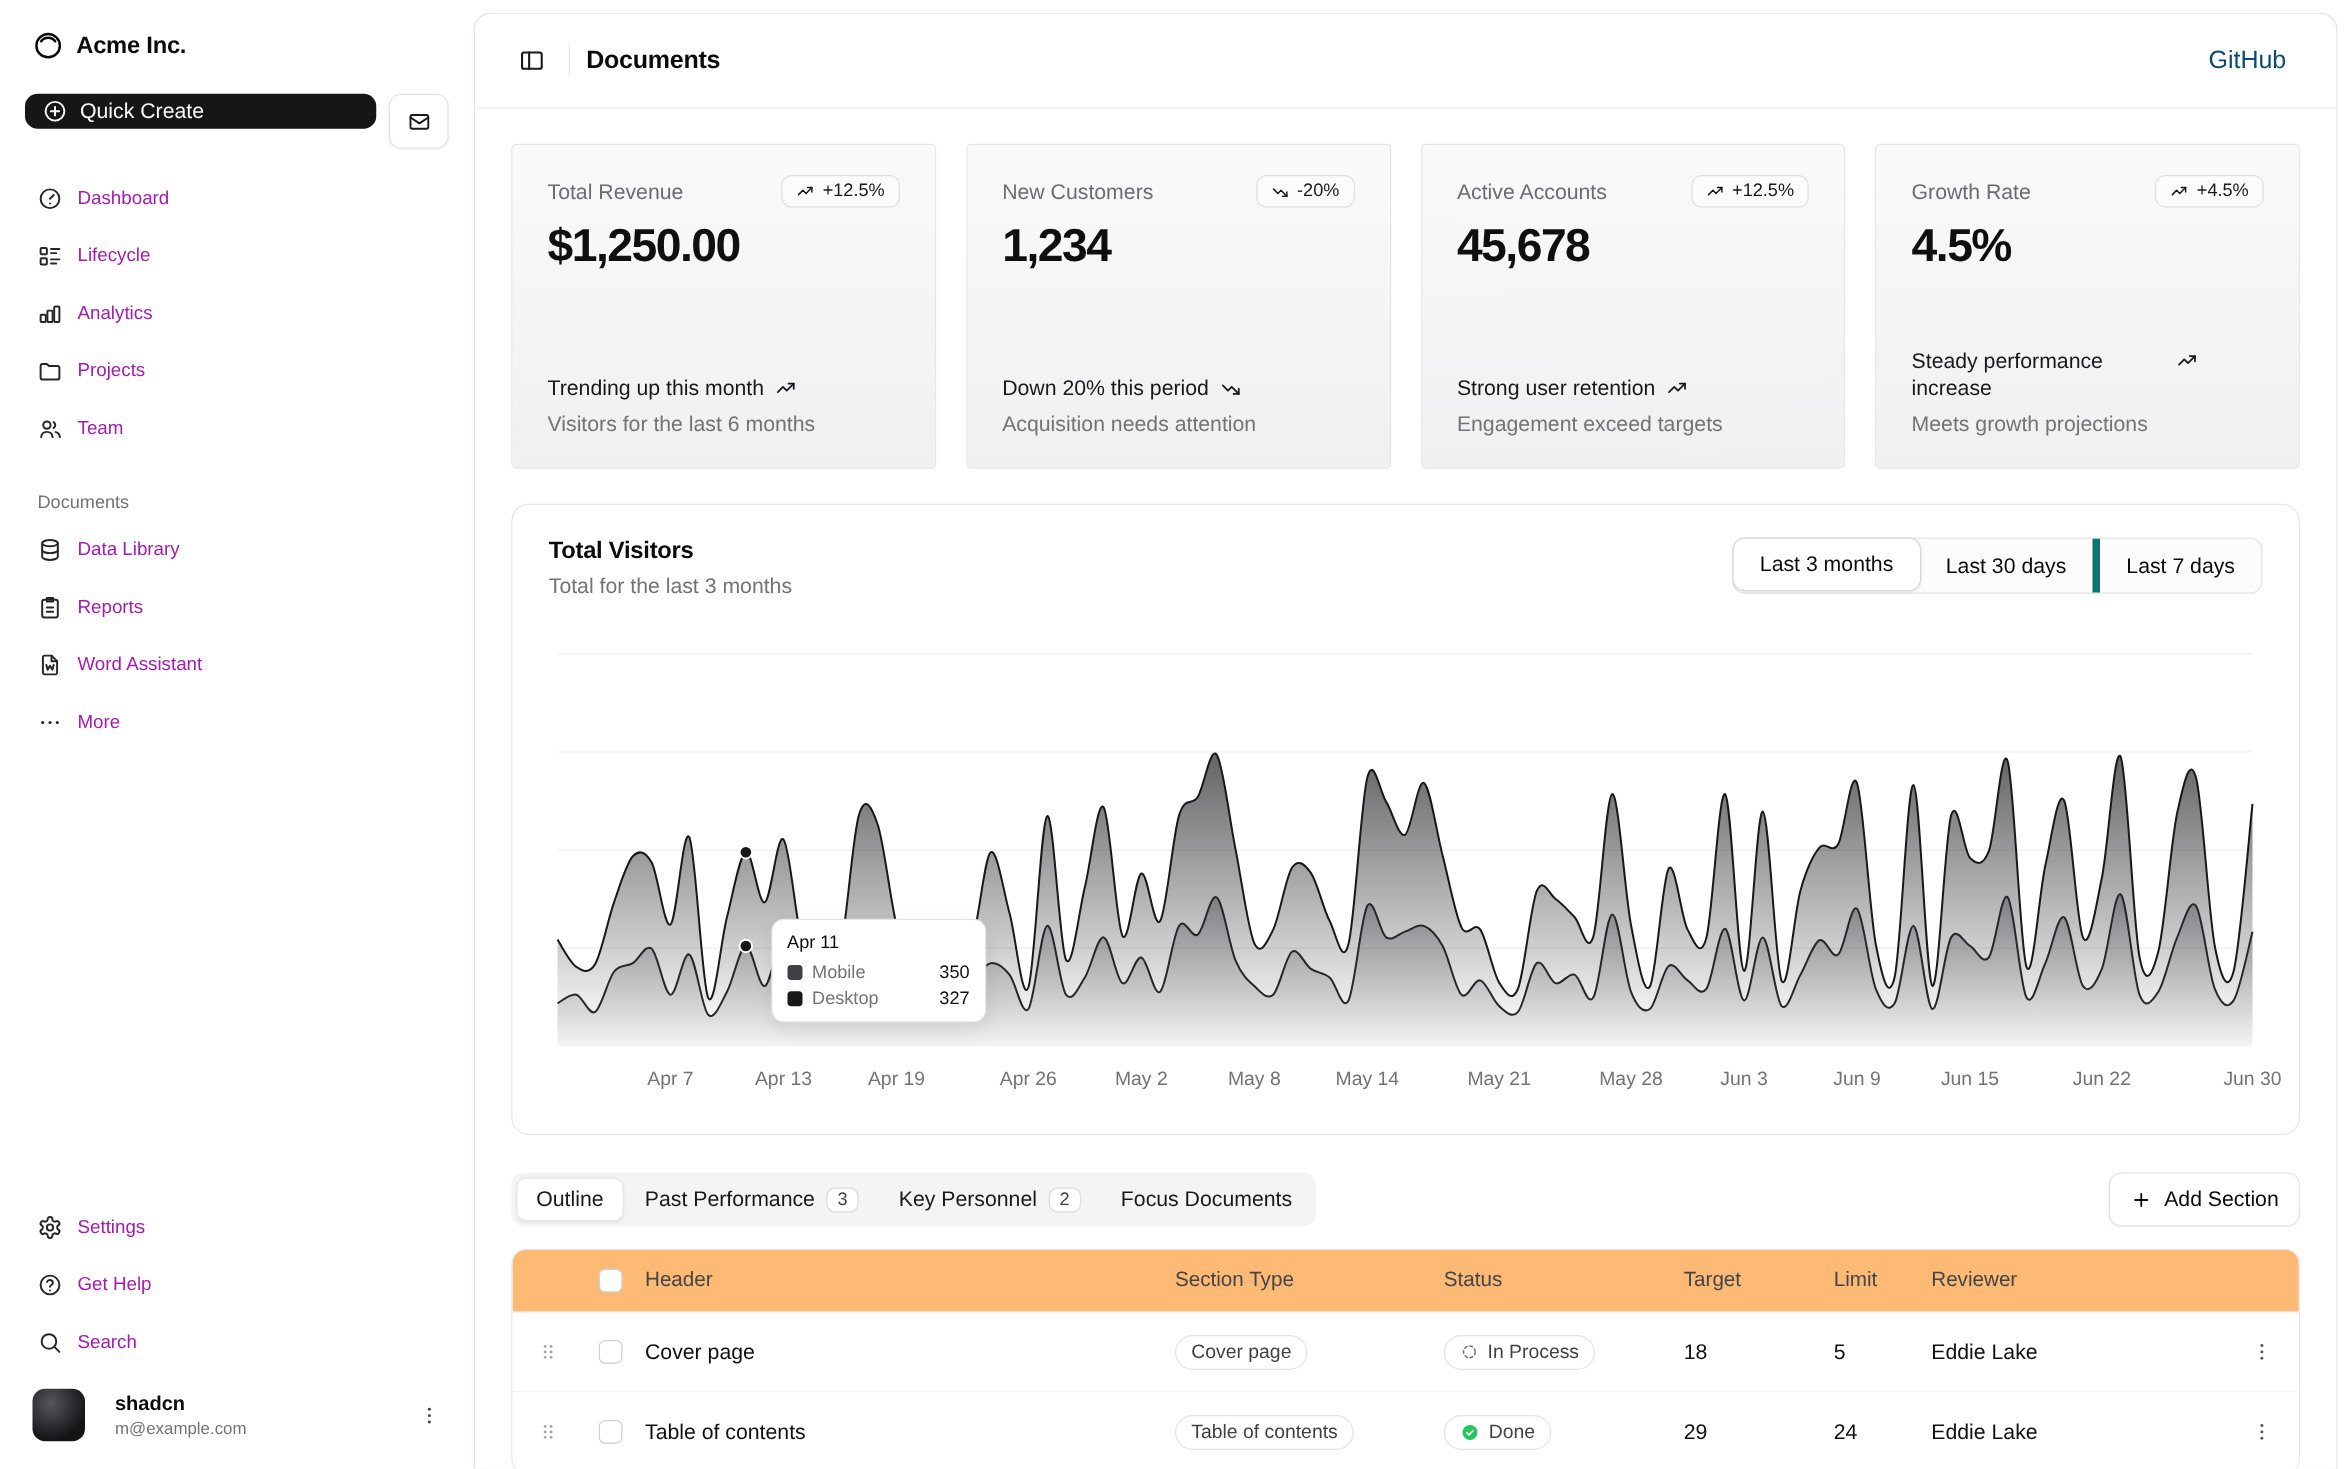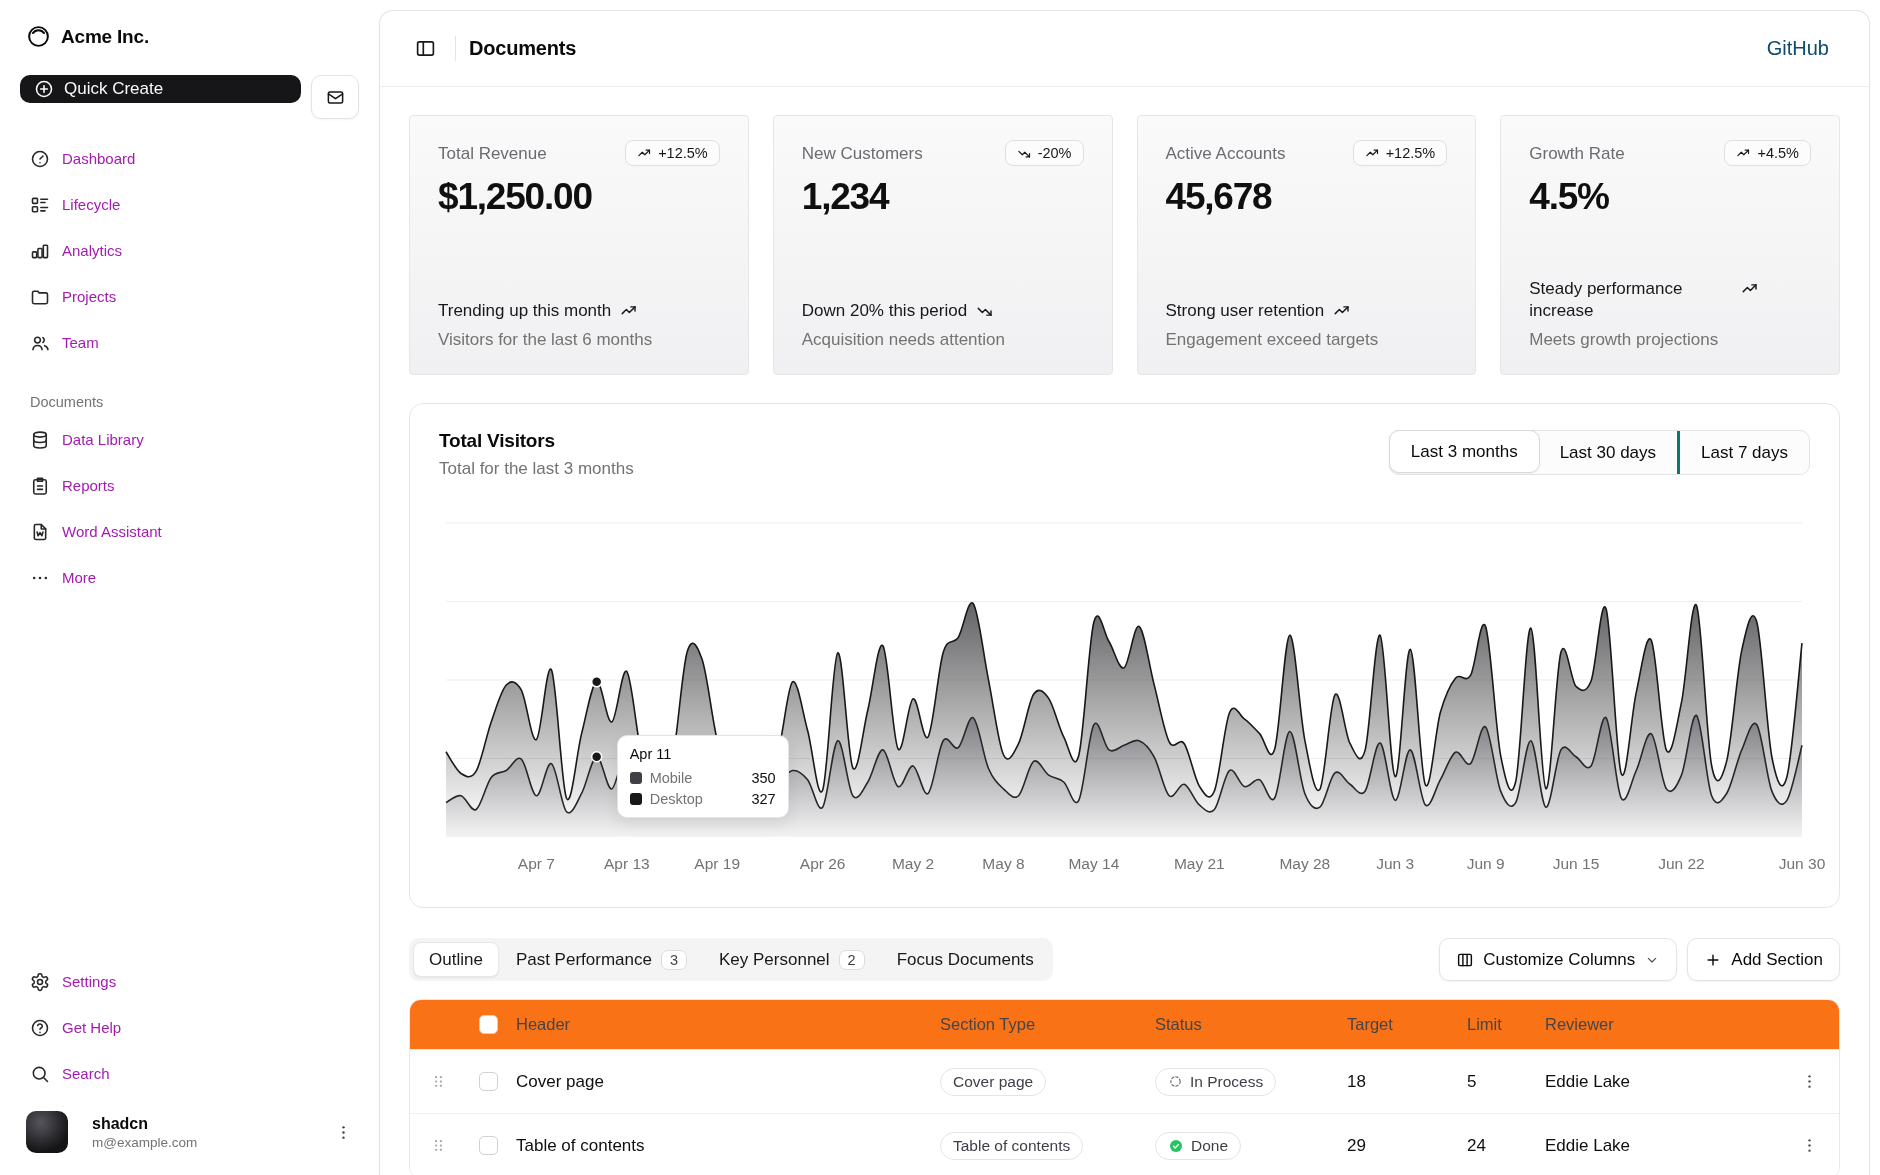--- a/index.html
+++ b/index.html
@@ -75,21 +75,21 @@
   .foot-title .ic { width:18px; height:18px; margin-top:2px; }
   .foot-sub { font-size:17px; color:#737373; }
 
   
   .chart-card { border:1px solid #e6e6e8; border-radius:14px; background:#fff; padding:26px 0 26px 0; margin-bottom:30px; }
   .chart-head { display:flex; justify-content:space-between; align-items:flex-start; padding:0 29px; }
   .chart-title { font-size:19px; font-weight:600; letter-spacing:-0.2px; }
   .chart-sub { margin-top:7px; font-size:17px; color:#737373; }
   .range-group { display:flex; border:1px solid #e4e4e7; border-radius:10px; background:#fcfcfc; }
   .range-seg { height:43px; display:flex; align-items:center; padding:0 21px; font-size:17px; font-weight:500;
-        color:#0a0a0a; cursor:pointer; border-left:3px solid #0f766e; }
+        color:#0a0a0a; cursor:pointer; border-left:6px solid #0f766e; }
   .range-seg:first-child { border-left:none; }
   .range-seg.active { background:#fff; border:1px solid #d9d9dd; border-radius:10px; margin:-1px;
         box-shadow:0 1px 2px rgba(0,0,0,.06); }
   .range-seg.active + .range-seg { border-left:none; }
   .chart-wrap { position:relative; height:314px; margin:44px 38px 0 36px; }
   .chart-tooltip { position:absolute; width:172px; background:#fff; border:1px solid #e4e4e7; border-radius:10px;
         box-shadow:0 6px 16px rgba(0,0,0,.08); padding:10px 12px; z-index:5; }
   .tt-title { font-size:14.5px; font-weight:500; margin-bottom:8px; }
   .tt-row { display:flex; align-items:center; gap:8px; margin-top:5px; font-size:14.5px; }
   .sw { width:12px; height:12px; border-radius:3px; }
@@ -110,21 +110,21 @@
   .toolbar-right { display:flex; gap:10px; }
   .o-btn { display:flex; align-items:center; gap:9px; height:43px; padding:0 16px; border:1px solid #e4e4e7;
         background:#fff; border-radius:10px; font-size:17px; font-weight:500; font-family:inherit; color:#0a0a0a;
         cursor:pointer; box-shadow:0 1px 2px rgba(0,0,0,.05); }
   .o-btn .ic { width:18px; height:18px; }
   .o-btn .chev { width:16px; height:16px; color:#52525b; }
 
   
   .tablewrap { border:1px solid #e8e8ea; border-radius:12px; overflow:hidden; }
   .trow { display:grid; grid-template-columns:56px 44px 1fr 215px 180px 120px 90px 240px 60px; align-items:center; }
-  .thead { height:50px; background:#f97316; border-bottom:1px solid #ececee; }
+  .thead { height:50px; background:#fdba74; border-bottom:1px solid #ececee; }
   .th { font-size:16.5px; font-weight:500; color:#44444a; padding:0 6px; }
   .tbody-row { height:64px; background:#fff; border-bottom:1px solid #f0f0f1; }
   .td { font-size:17px; color:#0f0f10; padding:0 6px; }
   .cell-center { display:flex; justify-content:center; }
   .checkbox { width:19px; height:19px; border:1.3px solid #d0d0d5; border-radius:5px; background:#fff; cursor:pointer; }
   .grip { color:#a1a1aa; width:19px; height:19px; cursor:grab; }
   .pill { display:inline-flex; align-items:center; gap:7px; border:1px solid #e4e4e7; border-radius:999px;
         padding:4px 12px; font-size:15.5px; color:#3f3f46; background:#fff; white-space:nowrap; }
   .pill .ic { width:15px; height:15px; color:#71717a; }
   .pill .ic-done { width:16px; height:16px; }
@@ -563,29 +563,20 @@
             <span>Key Personnel</span>
             <span class="tab-badge">2</span>
           </div>
           <div class="tab">
             <span>Focus Documents</span>
           </div>
         </div>
         <div class="toolbar-right">
           <button class="o-btn">
             <svg class="ic">
-                <use href="#i-cols"></use>
-              </svg>
-            <span>Customize Columns</span>
-            <svg class="ic chev">
-                <use href="#i-chevd"></use>
-              </svg>
-          </button>
-          <button class="o-btn">
-            <svg class="ic">
                 <use href="#i-plus"></use>
               </svg>
             <span>Add Section</span>
           </button>
         </div>
       </div>
 
       <div class="tablewrap">
         <div class="trow thead">
           <div class="th"></div>

